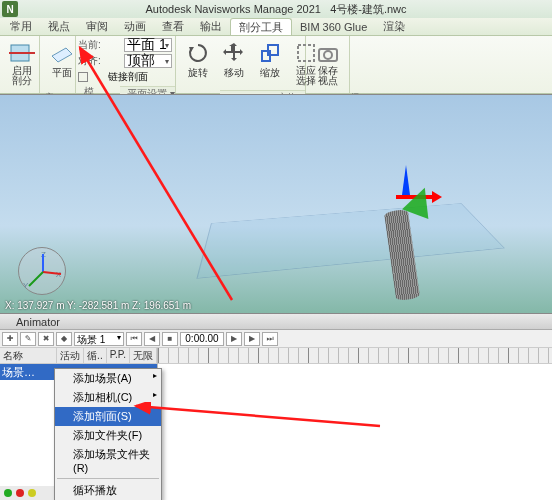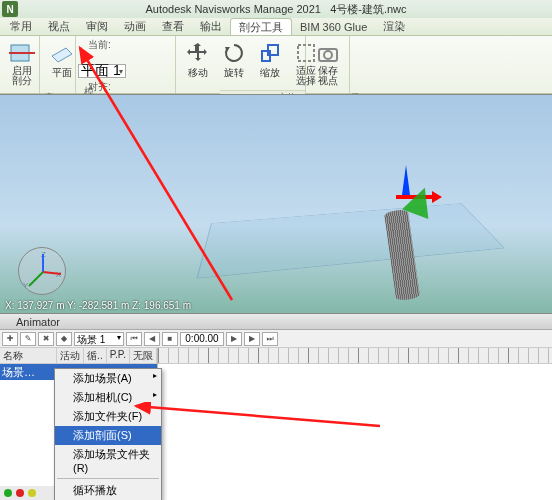--- a/index.html
+++ b/index.html
@@ -9,21 +9,21 @@
 .menu-bar { height: 18px; background: linear-gradient(#f0f4e8,#e0ebd8); display: flex; align-items: center; font-size: 11px; color: #444; padding-left: 2px; border-bottom: 1px solid #b8c8a8; }
 .menu-bar .mitem { padding: 0 8px; height: 100%; display: flex; align-items: center; cursor: pointer; }
 .menu-bar .mitem.active { background: #fff; border: 1px solid #b8c8a8; border-bottom: none; border-radius: 3px 3px 0 0; }
 .ribbon { height: 58px; background: linear-gradient(#f8faf5,#eef3e6); border-bottom: 1px solid #b8c8a8; display: flex; }
 .ribbon-group { border-right: 1px solid #c8d4b8; display: flex; flex-direction: column; position: relative; }
 .ribbon-group-content { flex: 1; display: flex; align-items: flex-start; padding: 2px 4px; }
 .ribbon-group-label { height: 14px; font-size: 10px; color: #666; text-align: right; background: #e8efe0; border-top: 1px solid #d0dac0; margin-left: 44px; }
 .big-btn { display: flex; flex-direction: column; align-items: center; justify-content: center; padding: 2px 4px; cursor: pointer; font-size: 10px; color: #333; }
 .big-btn .icon-box { width: 28px; height: 26px; display: flex; align-items: center; justify-content: center; }
 .form-rows { display: flex; flex-direction: column; gap: 2px; font-size: 10px; padding: 2px; }
-.form-row { display: flex; align-items: center; gap: 12px; flex-direction: column; }
+.form-row { display: flex; align-items: center; gap: 18px; }
 .form-row label { width: 28px; color: #555; }
 .form-row .combo { width: 48px; height: 14px; border: 1px solid #aaa; background: #fff; font-size: 14px; display: flex; align-items: center; padding-left: 2px; position: relative; }
 .form-row .combo::after { content: "▾"; position: absolute; right: 2px; font-size: 8px; color: #555; }
 .checkbox { width: 10px; height: 10px; border: 1px solid #888; display: inline-block; margin-right: 2px; }
 .viewport { height: 220px; background: linear-gradient(#a8c8e4,#c4dcee 60%, #84b8a8); position: relative; border-top: 1px solid #888; border-bottom: 1px solid #888; }
 .gizmo-compass { position: absolute; left: 18px; bottom: 18px; width: 48px; height: 48px; border: 1px solid #888; border-radius: 50%; background: rgba(200,210,220,.4); }
 .compass-label { position: absolute; font-size: 8px; color: #689; }
 .coords { position: absolute; left: 5px; bottom: 2px; font-size: 10px; color: #fff; text-shadow: 0 0 2px #000; }
 .model-area { position: absolute; top: 40px; left: 120px; right: 30px; bottom: 40px; }
 .ground { position: absolute; width: 280px; height: 100px; left: 90px; top: 50px; background: rgba(120,180,220,.15); border: 1px solid rgba(80,120,160,.3); transform: perspective(400px) rotateX(60deg) rotateZ(-10deg); }
@@ -130,33 +130,33 @@
       </div>
     </div>
     <div class="ribbon-group-label">平面设置 ▾</div>
   </div>
 
   <div class="ribbon-group" style="width:130px">
     <div class="ribbon-group-content">
       <div class="big-btn">
         <div class="icon-box">
             <svg width="24" height="24">
-              <path d="M12 2l3 3h-2v5h5v-2l3 3-3 3v-2h-5v5h2l-3 3-3-3h2v-5H4v2l-3-3 3-3v2h5V5H7z" fill="#555"></path>
-            </svg>
-          </div>
-        <span>移动</span>
-      </div>
-      <div class="big-btn">
-        <div class="icon-box">
-            <svg width="24" height="24">
               <path d="M12 4a8 8 0 1 1-7 4" fill="none" stroke="#555" stroke-width="2"></path>
               <polygon points="3,6 8,6 5,11" fill="#555"></polygon>
             </svg>
           </div>
         <span>旋转</span>
+      </div>
+      <div class="big-btn">
+        <div class="icon-box">
+            <svg width="24" height="24">
+              <path d="M12 2l3 3h-2v5h5v-2l3 3-3 3v-2h-5v5h2l-3 3-3-3h2v-5H4v2l-3-3 3-3v2h5V5H7z" fill="#555"></path>
+            </svg>
+          </div>
+        <span>移动</span>
       </div>
       <div class="big-btn">
         <div class="icon-box">
             <svg width="24" height="24">
               <rect x="4" y="10" width="8" height="10" fill="none" stroke="#36c" stroke-width="2"></rect>
               <rect x="10" y="4" width="10" height="10" fill="none" stroke="#36c" stroke-width="2"></rect>
             </svg>
           </div>
         <span>缩放</span>
       </div>
@@ -291,22 +291,22 @@
         <div class="tick" style="left: 370px;"></div>
         <div class="tick" style="left: 380px;"></div>
         <div class="tick" style="left: 390px;"></div>
       </div>
   </div>
 </div>
 
 <div class="context-menu">
   <div class="mrow has-sub">添加场景(A)</div>
   <div class="mrow has-sub">添加相机(C)</div>
+  <div class="mrow highlighted">添加剖面(S)</div>
   <div class="mrow">添加文件夹(F)</div>
-  <div class="mrow highlighted">添加剖面(S)</div>
   <div class="mrow">添加场景文件夹(R)</div>
   <div class="sep"></div>
   <div class="mrow">循环播放</div>
 
 </div>
 
 <svg class="annotation ann1" width="180" height="270">
   <defs>
       <marker id="ah1" markerWidth="8" markerHeight="8" refX="6" refY="3" orient="auto">
         <path d="M0,0 L7,3 L0,6 Z" fill="#ff1a1a"></path>

